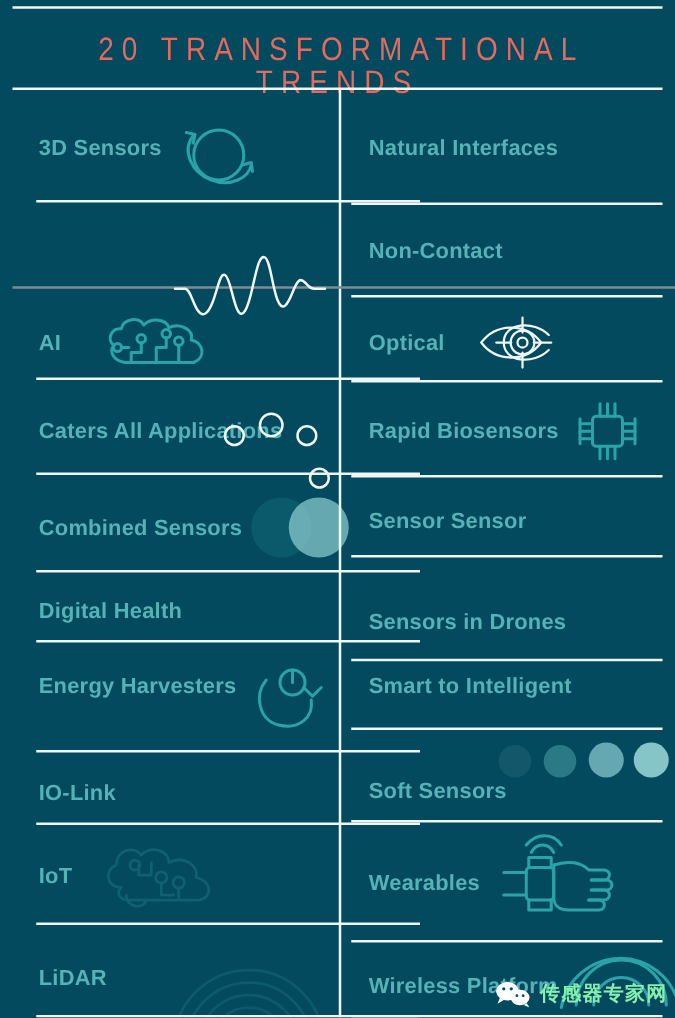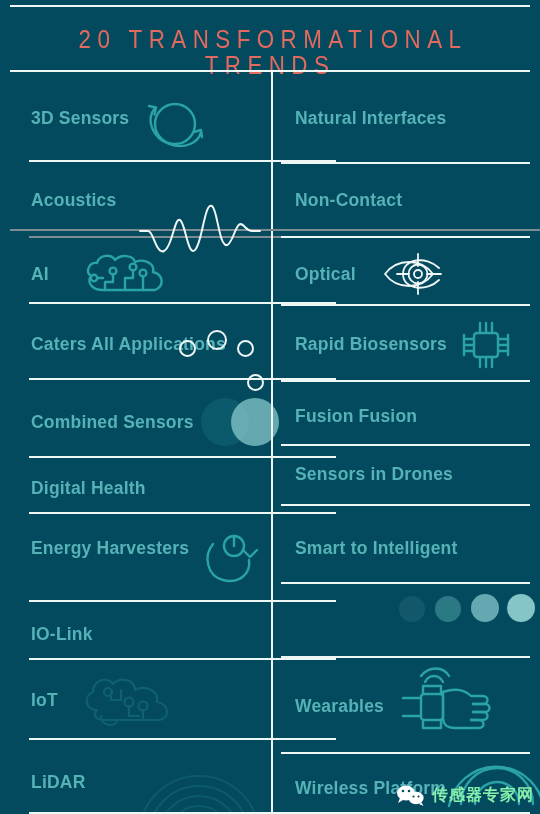--- a/index.html
+++ b/index.html
@@ -92,24 +92,20 @@
           <svg width="70" height="60" viewBox="0 0 70 60">
             <circle class="st" cx="36" cy="30" r="20"></circle>
             <path class="st" d="M16 14 C6 26 14 44 30 50 C46 56 60 48 62 38"></path>
             <path class="st" d="M10 12 L17 13.5 L15.5 20.5"></path>
             <path class="st" d="M63 43 L62 36 L55 38"></path>
           </svg>
         </div>
         <div class="hline"></div>
       </div>
 
-      <div class="cell" style="top:92px;height:74px;">
-        <div class="label" style="top:26px;">Acoustics</div>
-        <div class="hline" style="background:#7c8c92;"></div>
-      </div>
 
       <div class="cell" style="top:168px;height:64px;">
         <div class="label" style="top:24px;">AI</div>
         <div class="icon" style="left:62px;top:6px;">
           <svg width="92" height="52" viewBox="0 0 92 52">
             <path class="st" d="M22 44 C10 44 6 36 10 30 C4 26 8 16 16 17 C18 9 30 7 34 14 C40 8 52 9 54 16 C64 12 74 18 72 26 C82 28 84 40 74 44 Z"></path>
             <path class="st" d="M24 44 L24 36 L32 36 L32 28"></path>
             <circle class="st" cx="32" cy="25" r="3.4"></circle>
             <path class="st" d="M44 44 L44 32 L52 32 L52 24"></path>
             <circle class="st" cx="52" cy="21" r="3.4"></circle>
@@ -237,35 +233,36 @@
             <path class="st" d="M23 41 L23 51 M29 41 L29 51 M35 41 L35 51"></path>
             <path class="st" d="M17 23 L7 23 M17 29 L7 29 M17 35 L7 35"></path>
             <path class="st" d="M41 23 L51 23 M41 29 L51 29 M41 35 L51 35"></path>
             <path class="st" d="M7 19 L7 39 M51 19 L51 39"></path>
           </svg>
         </div>
         <div class="hline"></div>
       </div>
 
       <div class="cell" style="top:312px;height:62px;">
-        <div class="label" style="top:22px;">Fusion Fusion</div>
-        <div class="hline"></div>
-      </div>
-
-      <div class="cell" style="top:368px;height:66px;">
+        <div class="label" style="top:22px;">Sensor Sensor</div>
+        <div class="hline"></div>
+      </div>
+
+      <div class="cell" style="top:391px;height:66px;">
         <div class="label" style="top:24px;">Sensors in Drones</div>
         <div class="hline"></div>
       </div>
 
       <div class="cell" style="top:444px;height:68px;">
         <div class="label" style="top:22px;">Smart to Intelligent</div>
         <div class="hline"></div>
       </div>
 
       <div class="cell" style="top:514px;height:72px;">
+        <div class="label" style="top:36px;">Soft Sensors</div>
         <div class="dots" style="left:128px;top:6px;width:136px;height:34px;">
           <i style="left:0px;top:4px;width:26px;height:26px;background:rgba(160,215,216,0.10);"></i>
           <i style="left:36px;top:4px;width:26px;height:26px;background:rgba(70,150,160,0.62);"></i>
           <i style="left:72px;top:2px;width:28px;height:28px;background:rgba(120,185,192,0.85);"></i>
           <i style="left:108px;top:2px;width:28px;height:28px;background:rgba(140,203,206,0.95);"></i>
         </div>
         <div class="hline"></div>
       </div>
 
       <div class="cell" style="top:588px;height:94px;">

